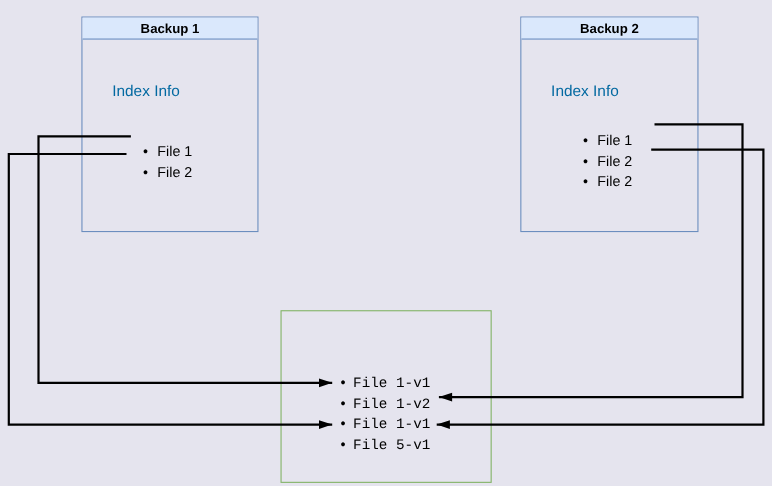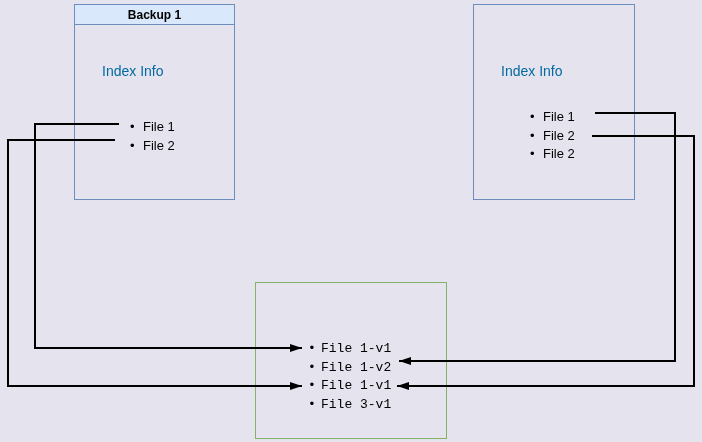--- a/index.html
+++ b/index.html
@@ -13,21 +13,21 @@
     height: 442px;
     background: var(--bg, #e5e4ee);
     overflow: hidden;
   }
   .node {
     position: absolute;
     border: 1px solid;
     box-sizing: border-box;
     background: transparent;
   }
-  .node.blue  { border-color: var(--blue-border, #6c8ebf); }
+  .node.blue  { border-color: var(--blue-border, #6c8ebf); margin-top: 11px; }
   .node.green { border-color: var(--green-border, #82b366); }
   .node-header {
     display: flex;
     align-items: center;
     justify-content: center;
     font-size: 12px;
     font-weight: bold;
     color: #000;
     border-bottom: 1px solid;
     box-sizing: border-box;
@@ -93,34 +93,35 @@
   <div class="node blue" id="backup1">
     <div class="node-header">Backup 1</div>
     <div class="index-label">Index Info</div>
     <ul class="file-list">
         <li>File 1</li>
         <li>File 2</li>
       </ul>
   </div>
 
   <div class="node blue" id="backup2">
+    <div class="node-header">Backup 2</div>
     <div class="index-label">Index Info</div>
     <ul class="file-list">
         <li>File 1</li>
         <li>File 2</li>
         <li>File 2</li>
       </ul>
   </div>
 
   <div class="node green" id="dedup">
     <ul class="file-list">
         <li>File 1-v1</li>
         <li>File 1-v2</li>
         <li>File 1-v1</li>
-        <li>File 3-v1</li>
+        <li>File 5-v1</li>
       </ul>
   </div>
 
   <svg id="connector-layer" viewBox="0 0 702 442" xmlns="http://www.w3.org/2000/svg">
     <defs>
       <marker id="arrowhead" markerUnits="userSpaceOnUse" markerWidth="14" markerHeight="10" refX="13" refY="5" orient="auto">
         <path d="M1,1 L13,5 L1,9 Z" fill="#000000"></path>
       </marker>
     </defs>
   <polyline points="119,124 35,124 35,348 302,348" fill="none" stroke="#000000" stroke-width="2" marker-end="url(#arrowhead)"></polyline>

